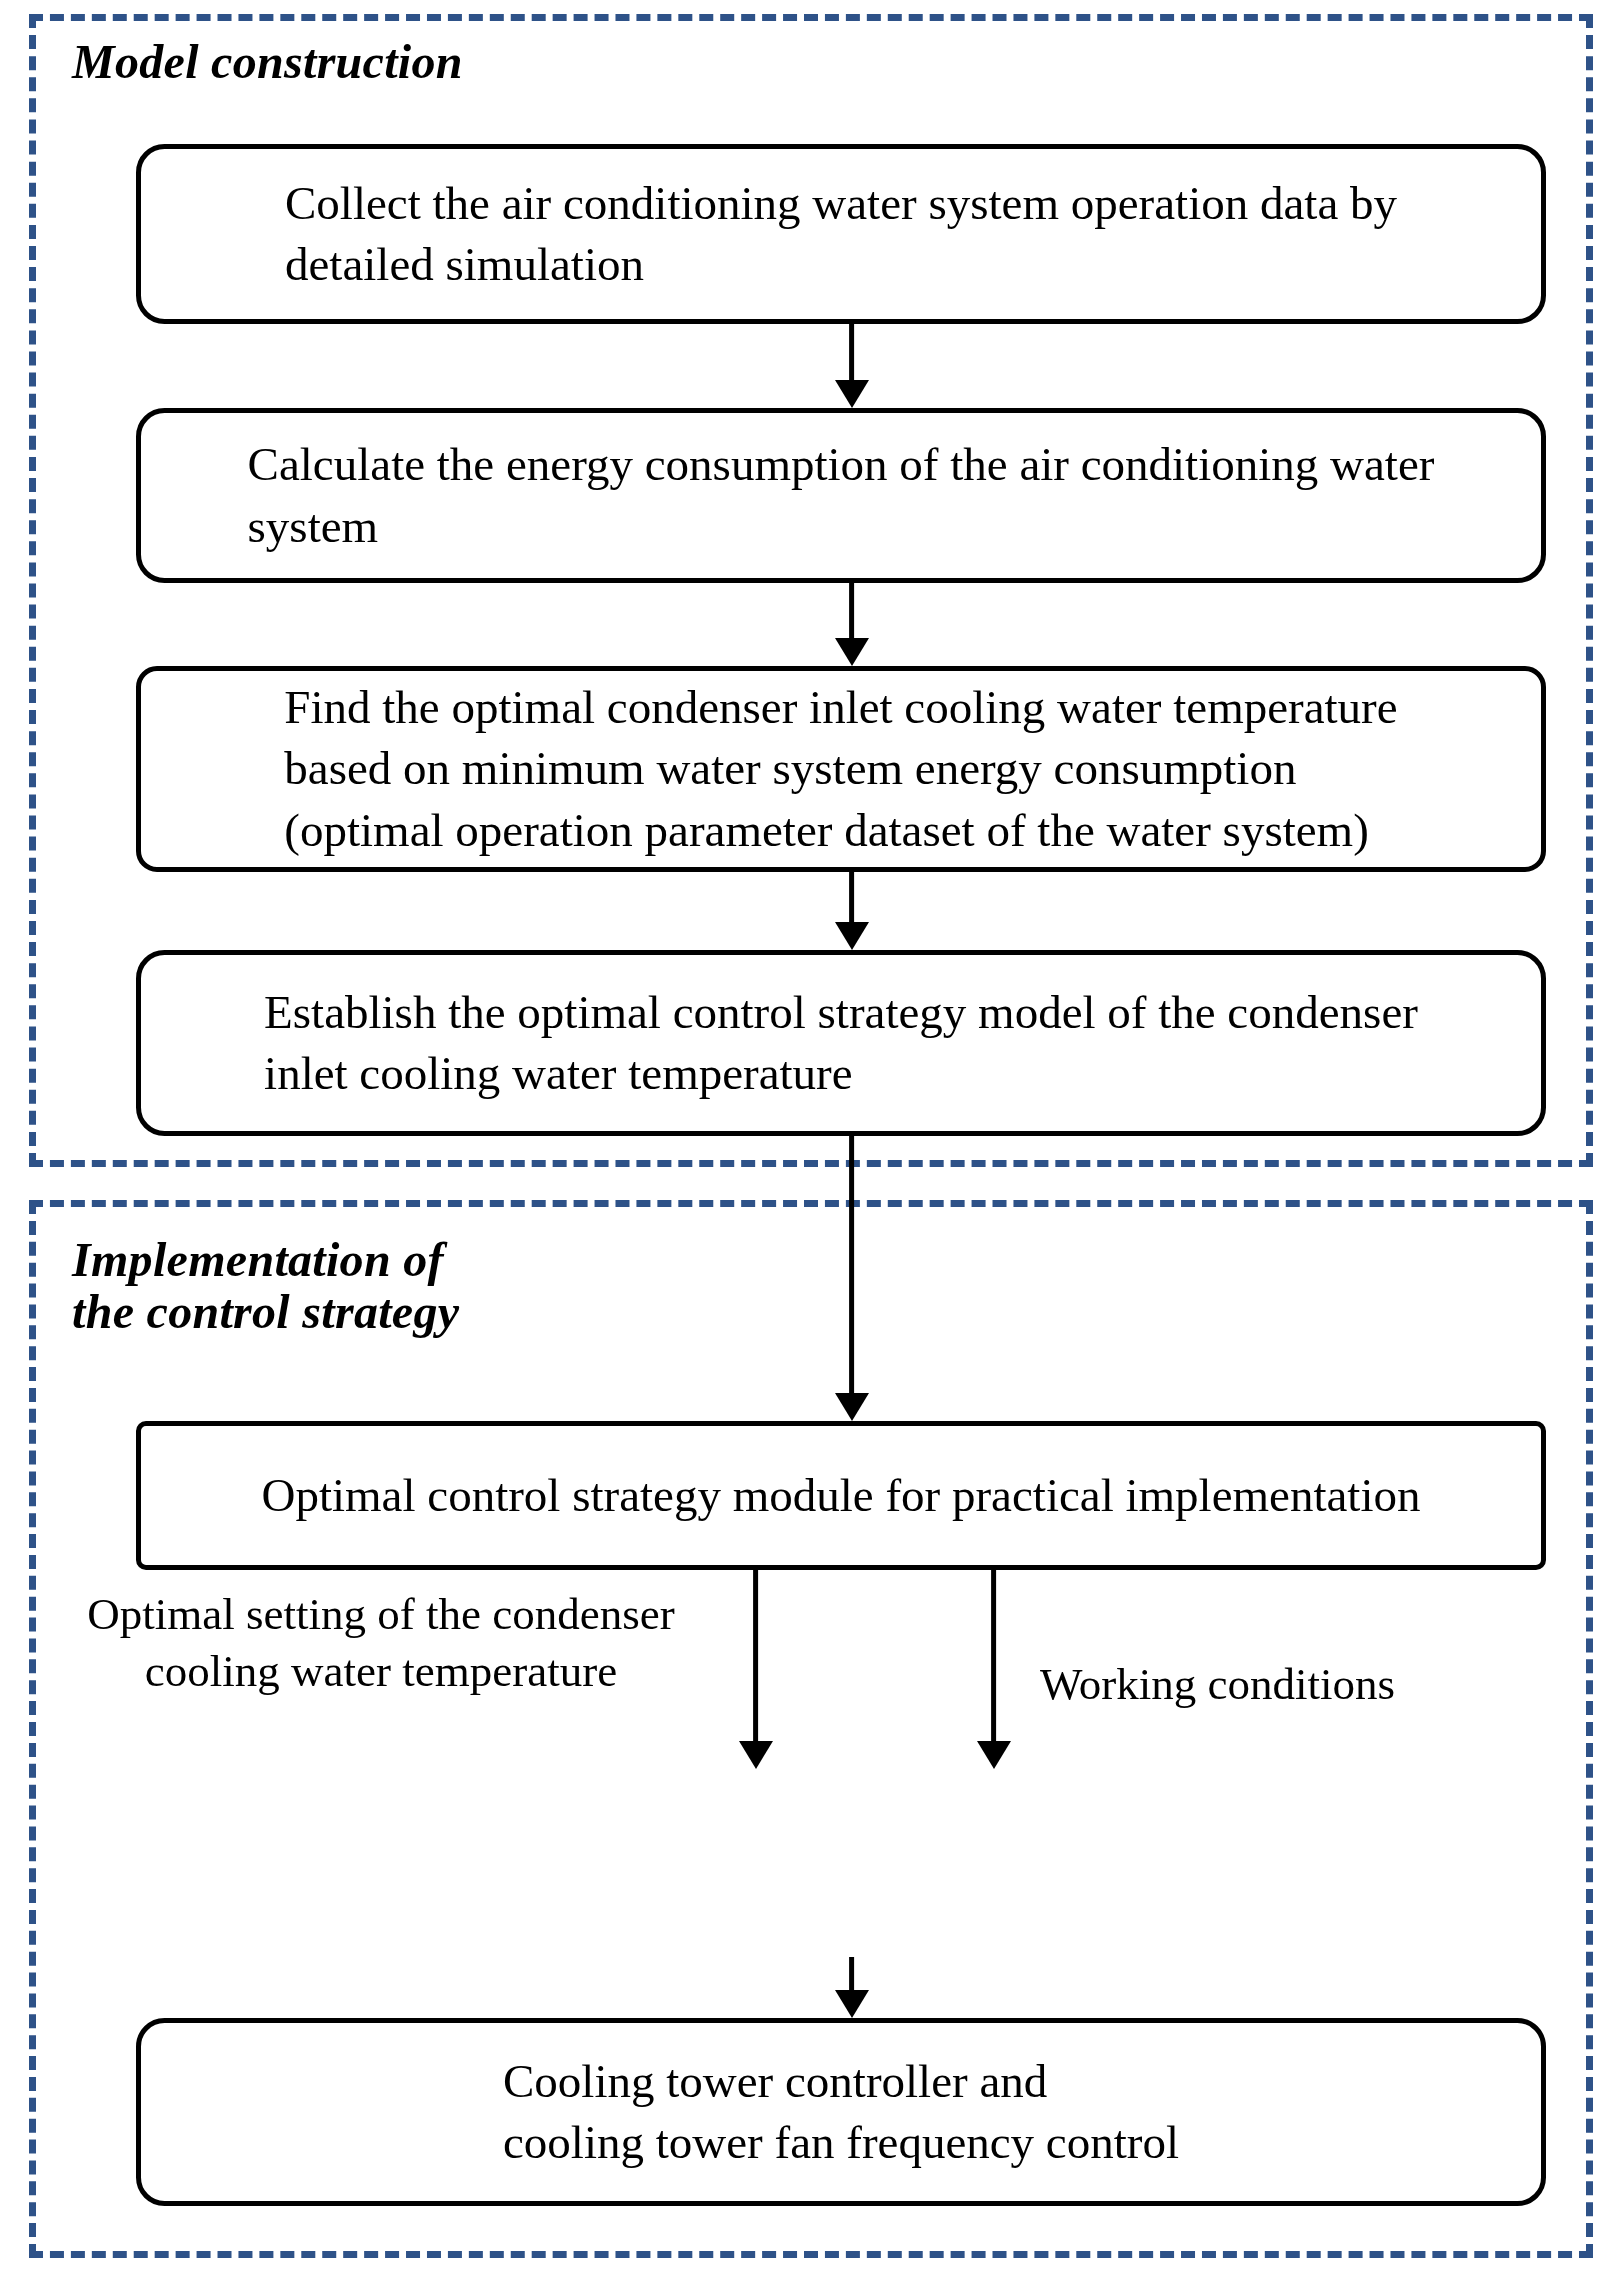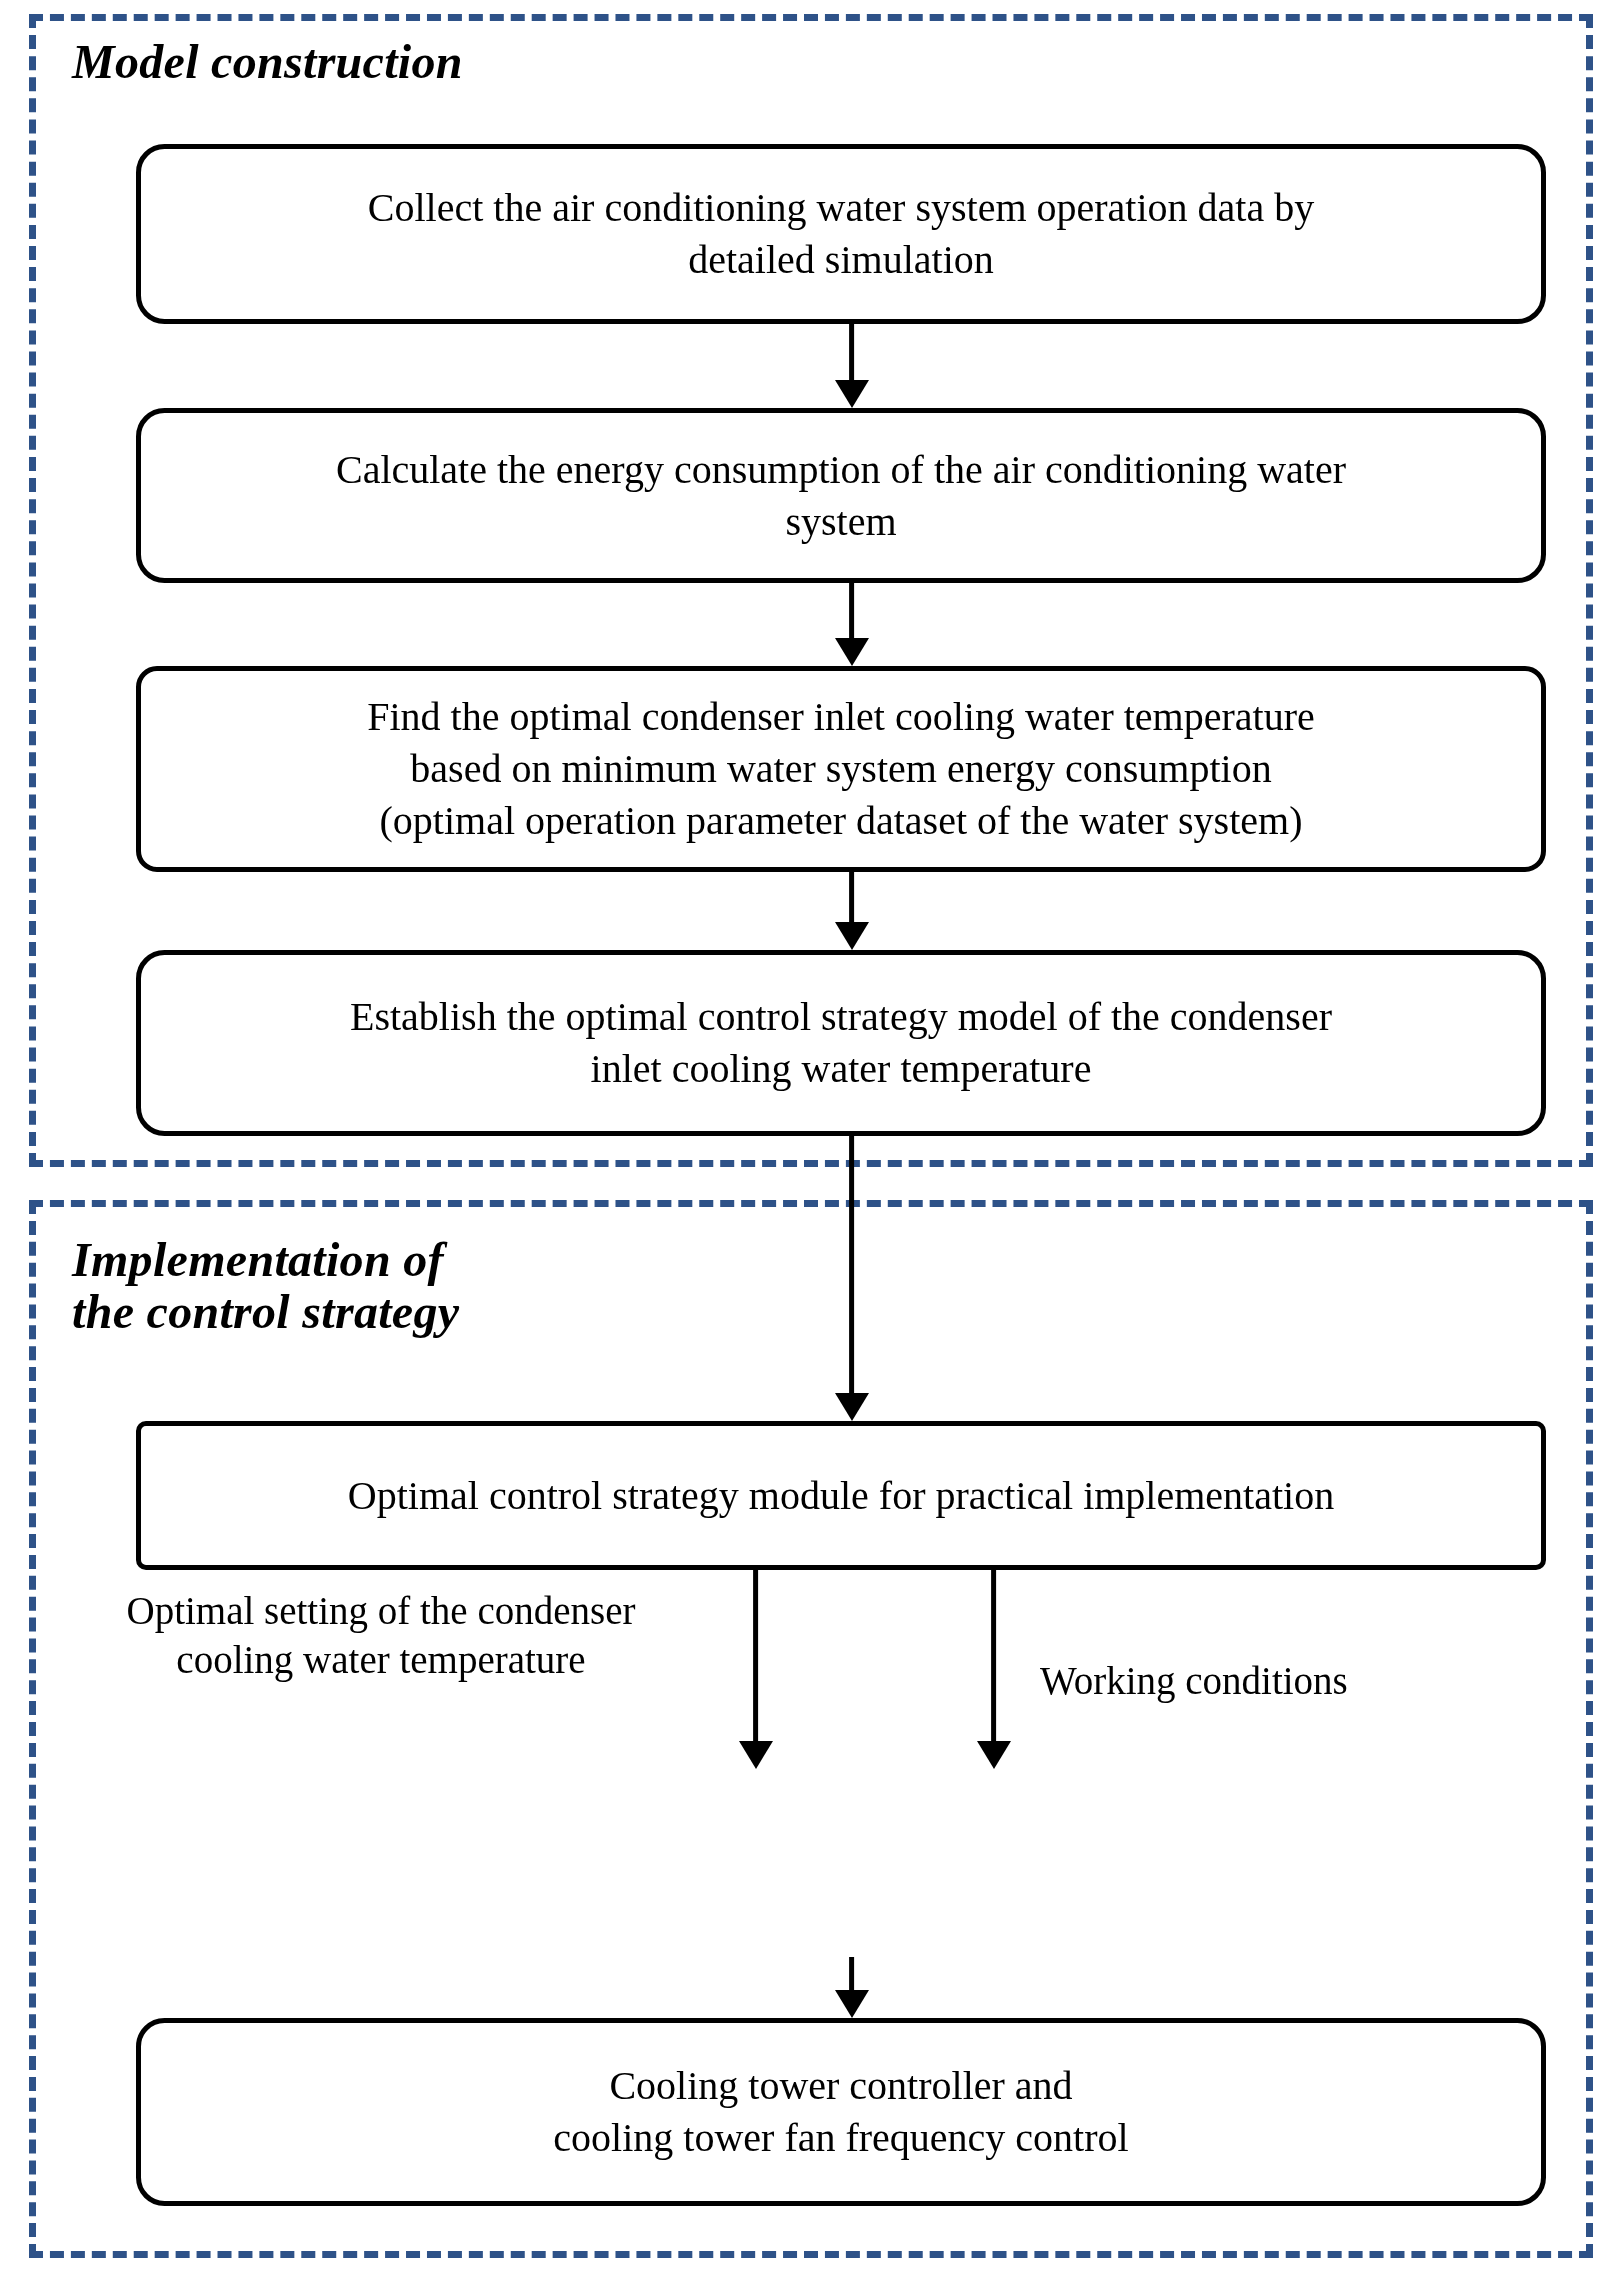--- a/index.html
+++ b/index.html
@@ -64,22 +64,22 @@
   
   .node {
     position: absolute;
     box-sizing: border-box;
     border: 5.2px solid #000000;
     border-radius: 28.5px;
     background: #ffffff;
     display: flex;
     align-items: center;
     justify-content: center;
-    text-align: center;
-    font-size: 40px;
+    text-align: left;
+    font-size: 47px;
     line-height: 1.30;
     color: #000000;
     padding: 5.2px 22px;
     white-space: pre-line;
   }
 
   #node-collect       { left: 136px; top: 144px;  width: 1410px; height: 180px; }
   #node-calculate     { left: 136px; top: 408px;  width: 1410px; height: 175px; }
   #node-find          { left: 136px; top: 666px; width: 1410px; height: 206px; border-radius: 21px; }
   #node-establish     { left: 136px; top: 950px; width: 1410px; height: 186px; }
@@ -127,21 +127,21 @@
   #arrow-left .shaft { height: 175px; }
   #arrow-right { left: 974px; top: 1569px; width: 39px; height: 200px; }
   #arrow-right .shaft { height: 175px; }
 
   #arrow-4 { left: 832px; top: 1957px; width: 39px; height: 61px; }
   #arrow-4 .shaft { height: 36px; }
 
   
   .edge-label {
     position: absolute;
-    font-size: 39px;
+    font-size: 45px;
     line-height: 1.26;
     color: #000000;
     white-space: pre-line;
   }
   #label-optimal-setting {
     left: 35px;
     top: 1586px;
     width: 692px;
     text-align: center;
   }

